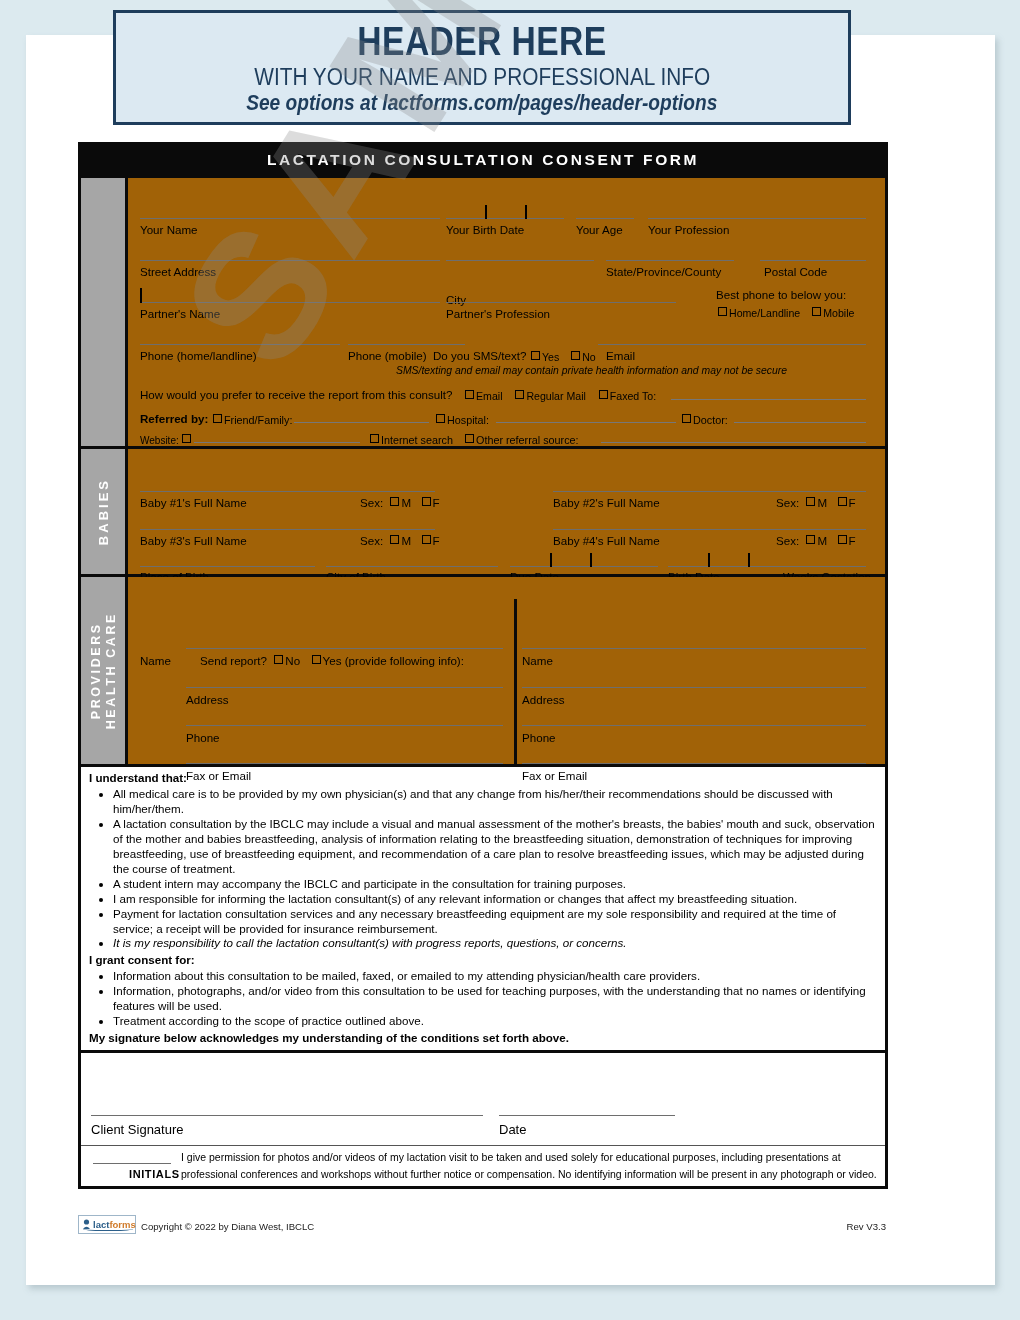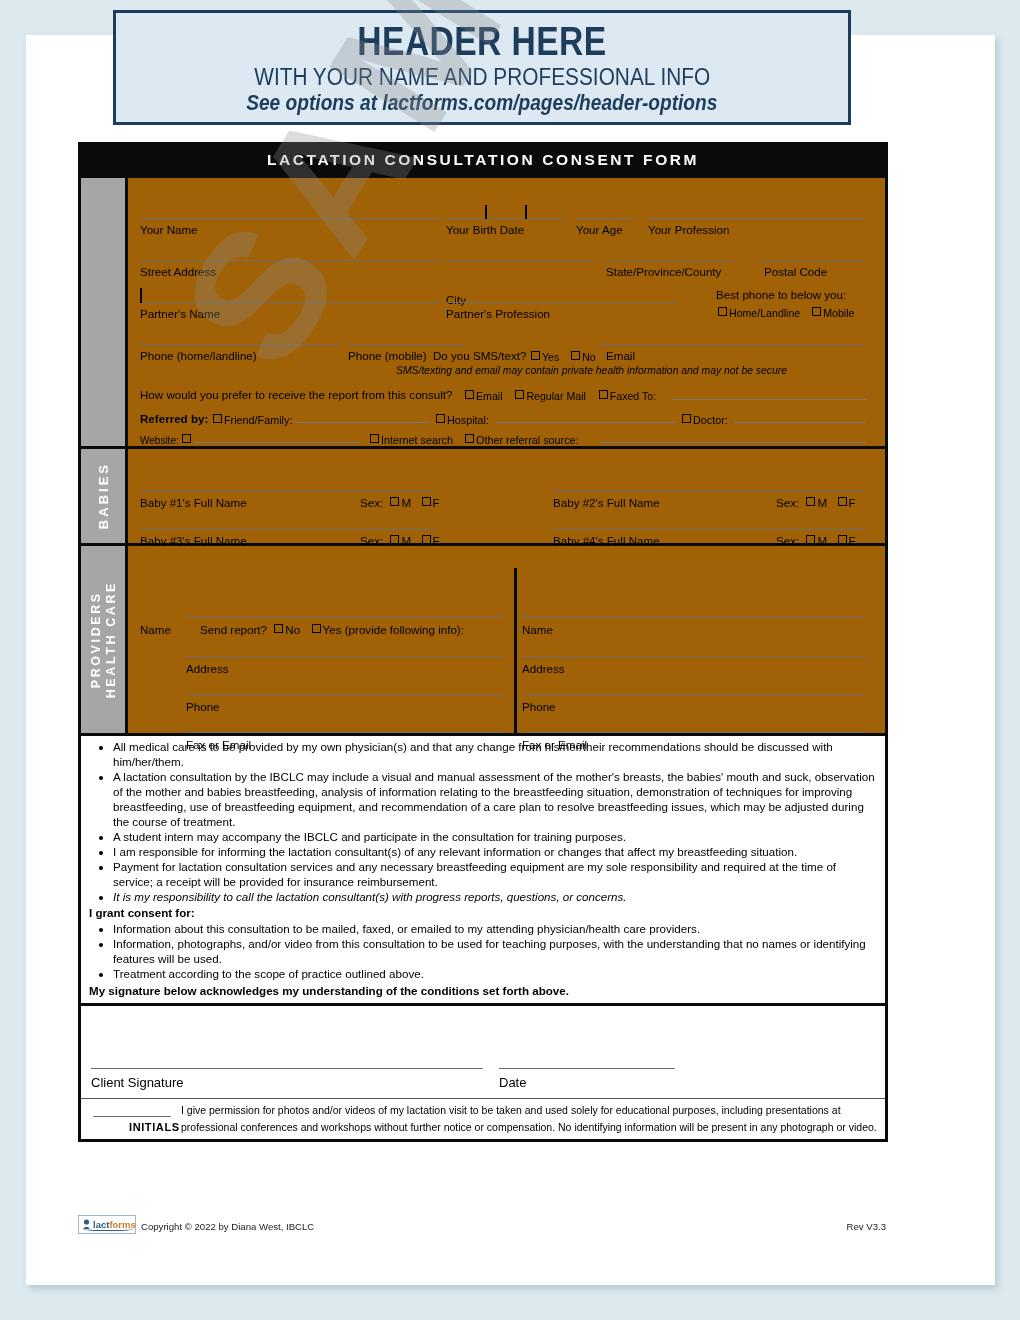--- a/index.html
+++ b/index.html
@@ -231,21 +231,21 @@
         <div class="dots" style="left:473px;top:264px;width:265px;"></div>
       </div>
     </div>
 
     <div class="sep"></div>
 
     <div class="rowgrp">
       <div class="sidebar">
         <span>BABIES</span>
       </div>
-      <div class="panel" style="height:94px;">
+      <div class="panel" style="height:125px;">
 
         <div class="ln" style="left:12px;top:42px;width:295px;"></div>
         <div class="lbl" style="left:12px;top:48px;">Baby #1's Full Name</div>
         <div class="lbl" style="left:232px;top:48px;">
           <span>Sex:</span>
           <span class="cbx" style="margin-left:4px;"></span><span>M</span>
           <span style="display:inline-block;width:4px;"></span>
           <span class="cbx"></span><span>F</span>
         </div>
 
@@ -338,20 +338,21 @@
         <div class="lbl" style="left:394px;top:155px;">Phone</div>
 
         <div class="ln" style="left:394px;top:186px;width:344px;"></div>
         <div class="lbl" style="left:394px;top:193px;">Fax or Email</div>
       </div>
     </div>
 
     <div class="sep"></div>
 
     <div class="consent">
+      <div class="hd">I understand that:</div>
       <ul id="understand-list">
           <li>All medical care is to be provided by my own physician(s) and that any change from his/her/their recommendations should be discussed with him/her/them.</li>
           <li>A lactation consultation by the IBCLC may include a visual and manual assessment of the mother's breasts, the babies' mouth and suck, observation of the mother and babies breastfeeding, analysis of information relating to the breastfeeding situation, demonstration of techniques for improving breastfeeding, use of breastfeeding equipment, and recommendation of a care plan to resolve breastfeeding issues, which may be adjusted during the course of treatment.</li>
           <li>A student intern may accompany the IBCLC and participate in the consultation for training purposes.</li>
           <li>I am responsible for informing the lactation consultant(s) of any relevant information or changes that affect my breastfeeding situation.</li>
           <li>Payment for lactation consultation services and any necessary breastfeeding equipment are my sole responsibility and required at the time of service; a receipt will be provided for insurance reimbursement.</li>
           <li class="it">It is my responsibility to call the lactation consultant(s) with progress reports, questions, or concerns.</li>
         </ul>
       <div class="hd">I grant consent for:</div>
       <ul id="grant-list">

